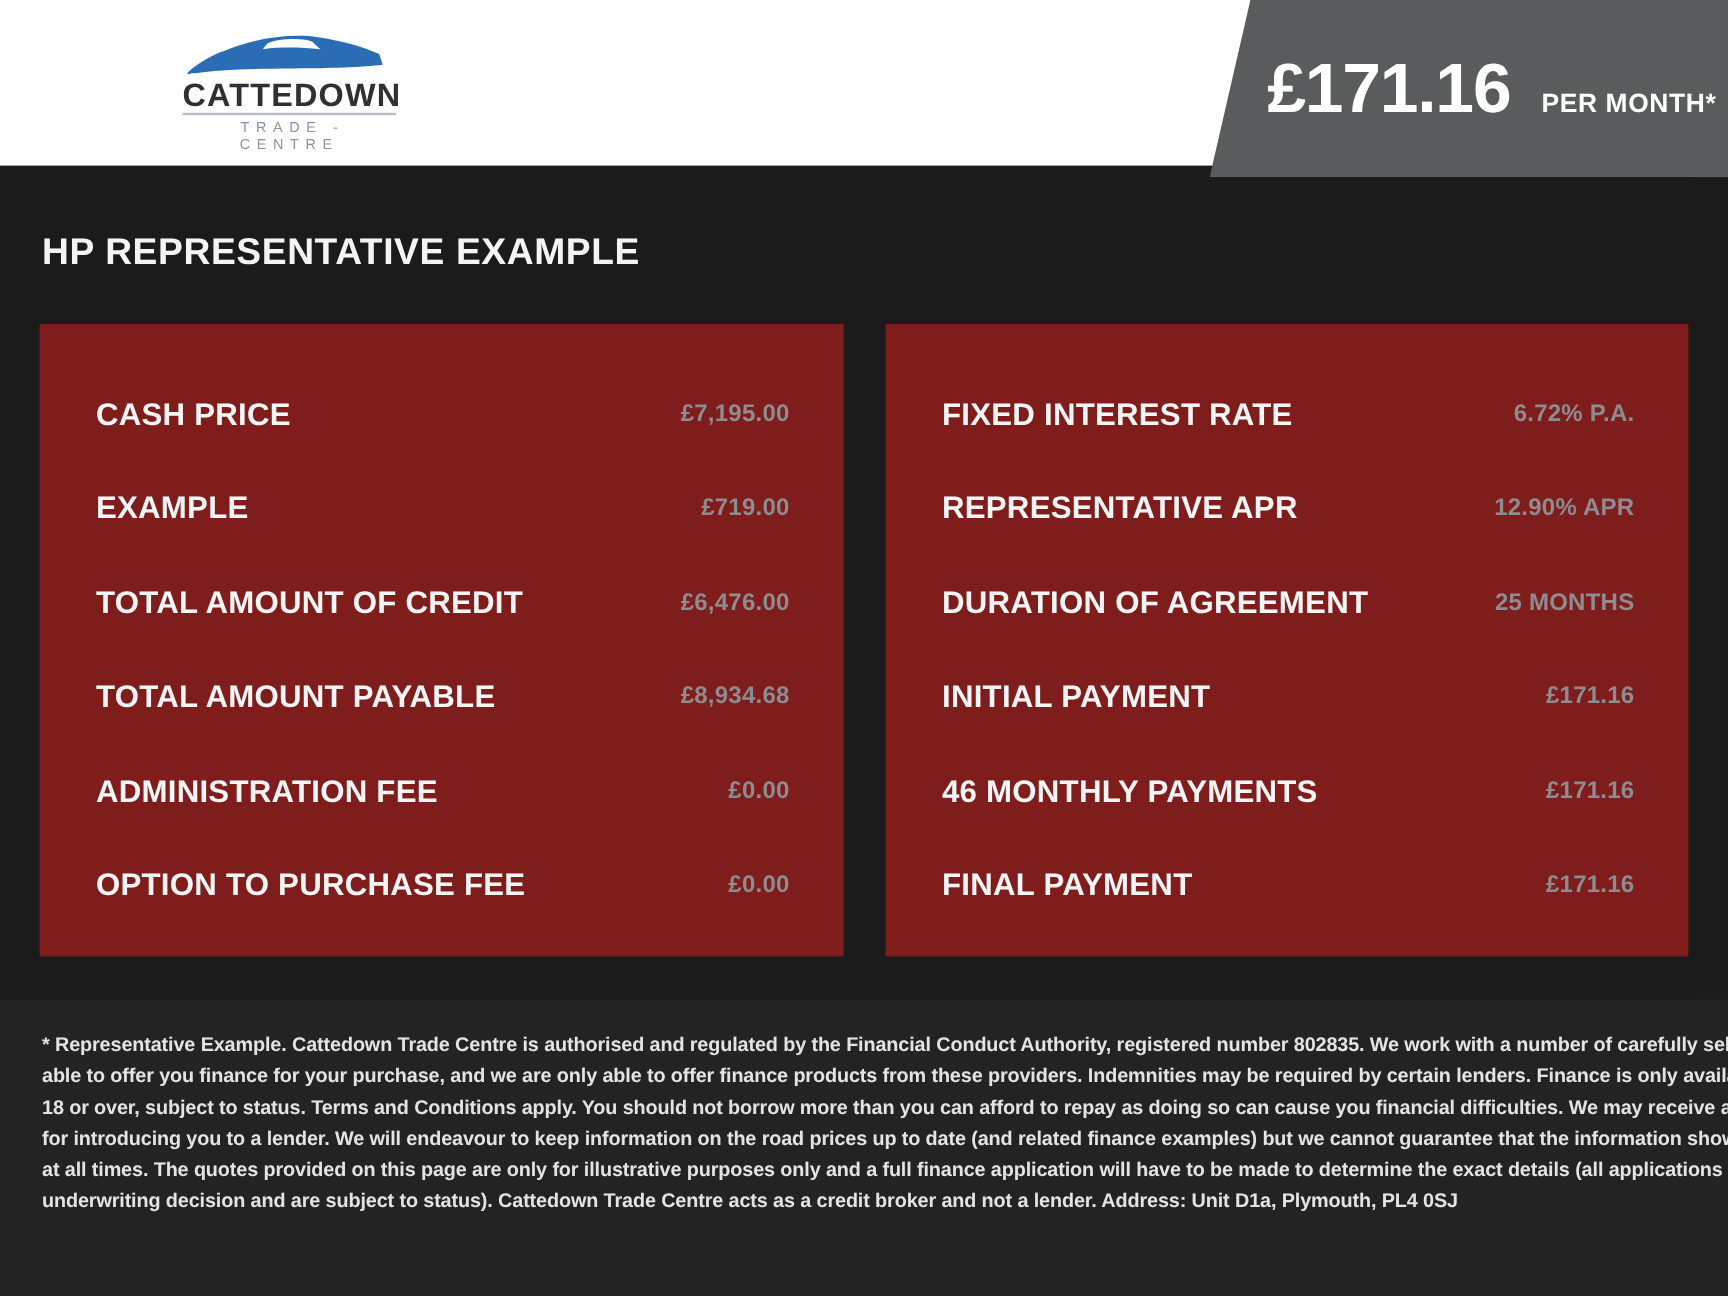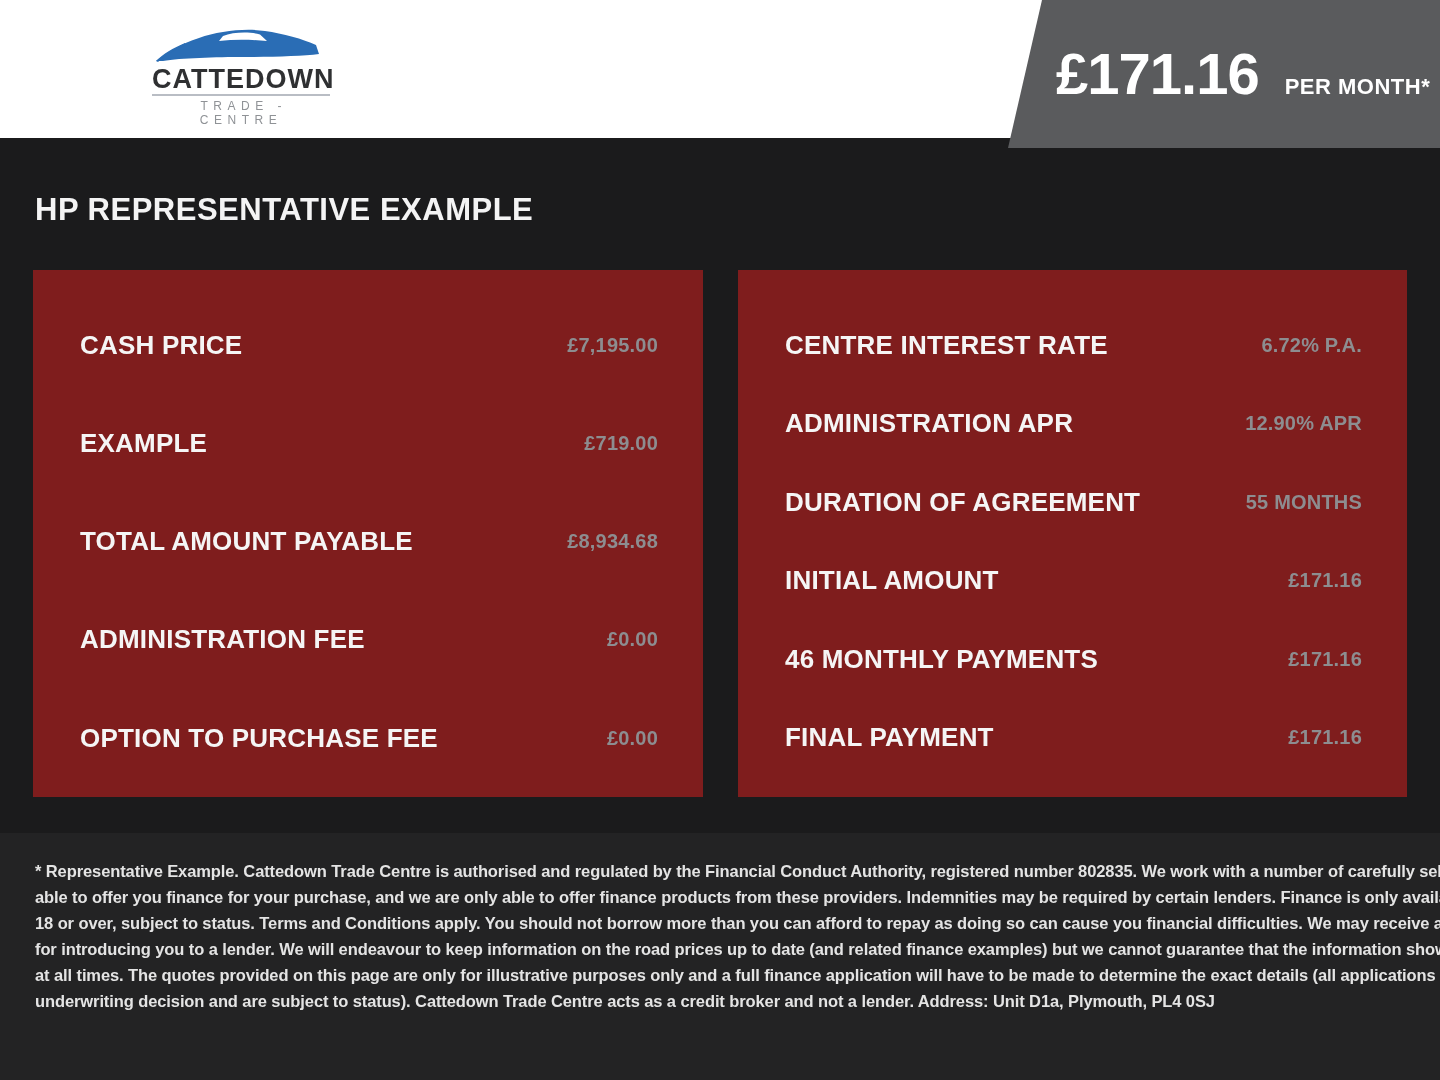--- a/index.html
+++ b/index.html
@@ -80,48 +80,52 @@
     <div class="panel panel-left">
       <div class="frow">
         <span class="lbl">CASH PRICE</span>
         <span class="val">£7,195.00</span>
       </div>
       <div class="frow">
         <span class="lbl">EXAMPLE</span>
         <span class="val">£719.00</span>
       </div>
       <div class="frow">
+        <span class="lbl">TOTAL AMOUNT OF CREDIT</span>
+        <span class="val">£6,476.00</span>
+      </div>
+      <div class="frow">
         <span class="lbl">TOTAL AMOUNT PAYABLE</span>
         <span class="val">£8,934.68</span>
       </div>
       <div class="frow">
         <span class="lbl">ADMINISTRATION FEE</span>
         <span class="val">£0.00</span>
       </div>
       <div class="frow">
         <span class="lbl">OPTION TO PURCHASE FEE</span>
         <span class="val">£0.00</span>
       </div>
     </div>
 
     <div class="panel panel-right">
       <div class="frow">
-        <span class="lbl">CENTRE INTEREST RATE</span>
+        <span class="lbl">FIXED INTEREST RATE</span>
         <span class="val">6.72% P.A.</span>
       </div>
       <div class="frow">
-        <span class="lbl">ADMINISTRATION APR</span>
+        <span class="lbl">REPRESENTATIVE APR</span>
         <span class="val">12.90% APR</span>
       </div>
       <div class="frow">
         <span class="lbl">DURATION OF AGREEMENT</span>
-        <span class="val">55 MONTHS</span>
+        <span class="val">25 MONTHS</span>
       </div>
       <div class="frow">
-        <span class="lbl">INITIAL AMOUNT</span>
+        <span class="lbl">INITIAL PAYMENT</span>
         <span class="val">£171.16</span>
       </div>
       <div class="frow">
         <span class="lbl">46 MONTHLY PAYMENTS</span>
         <span class="val">£171.16</span>
       </div>
       <div class="frow">
         <span class="lbl">FINAL PAYMENT</span>
         <span class="val">£171.16</span>
       </div>

